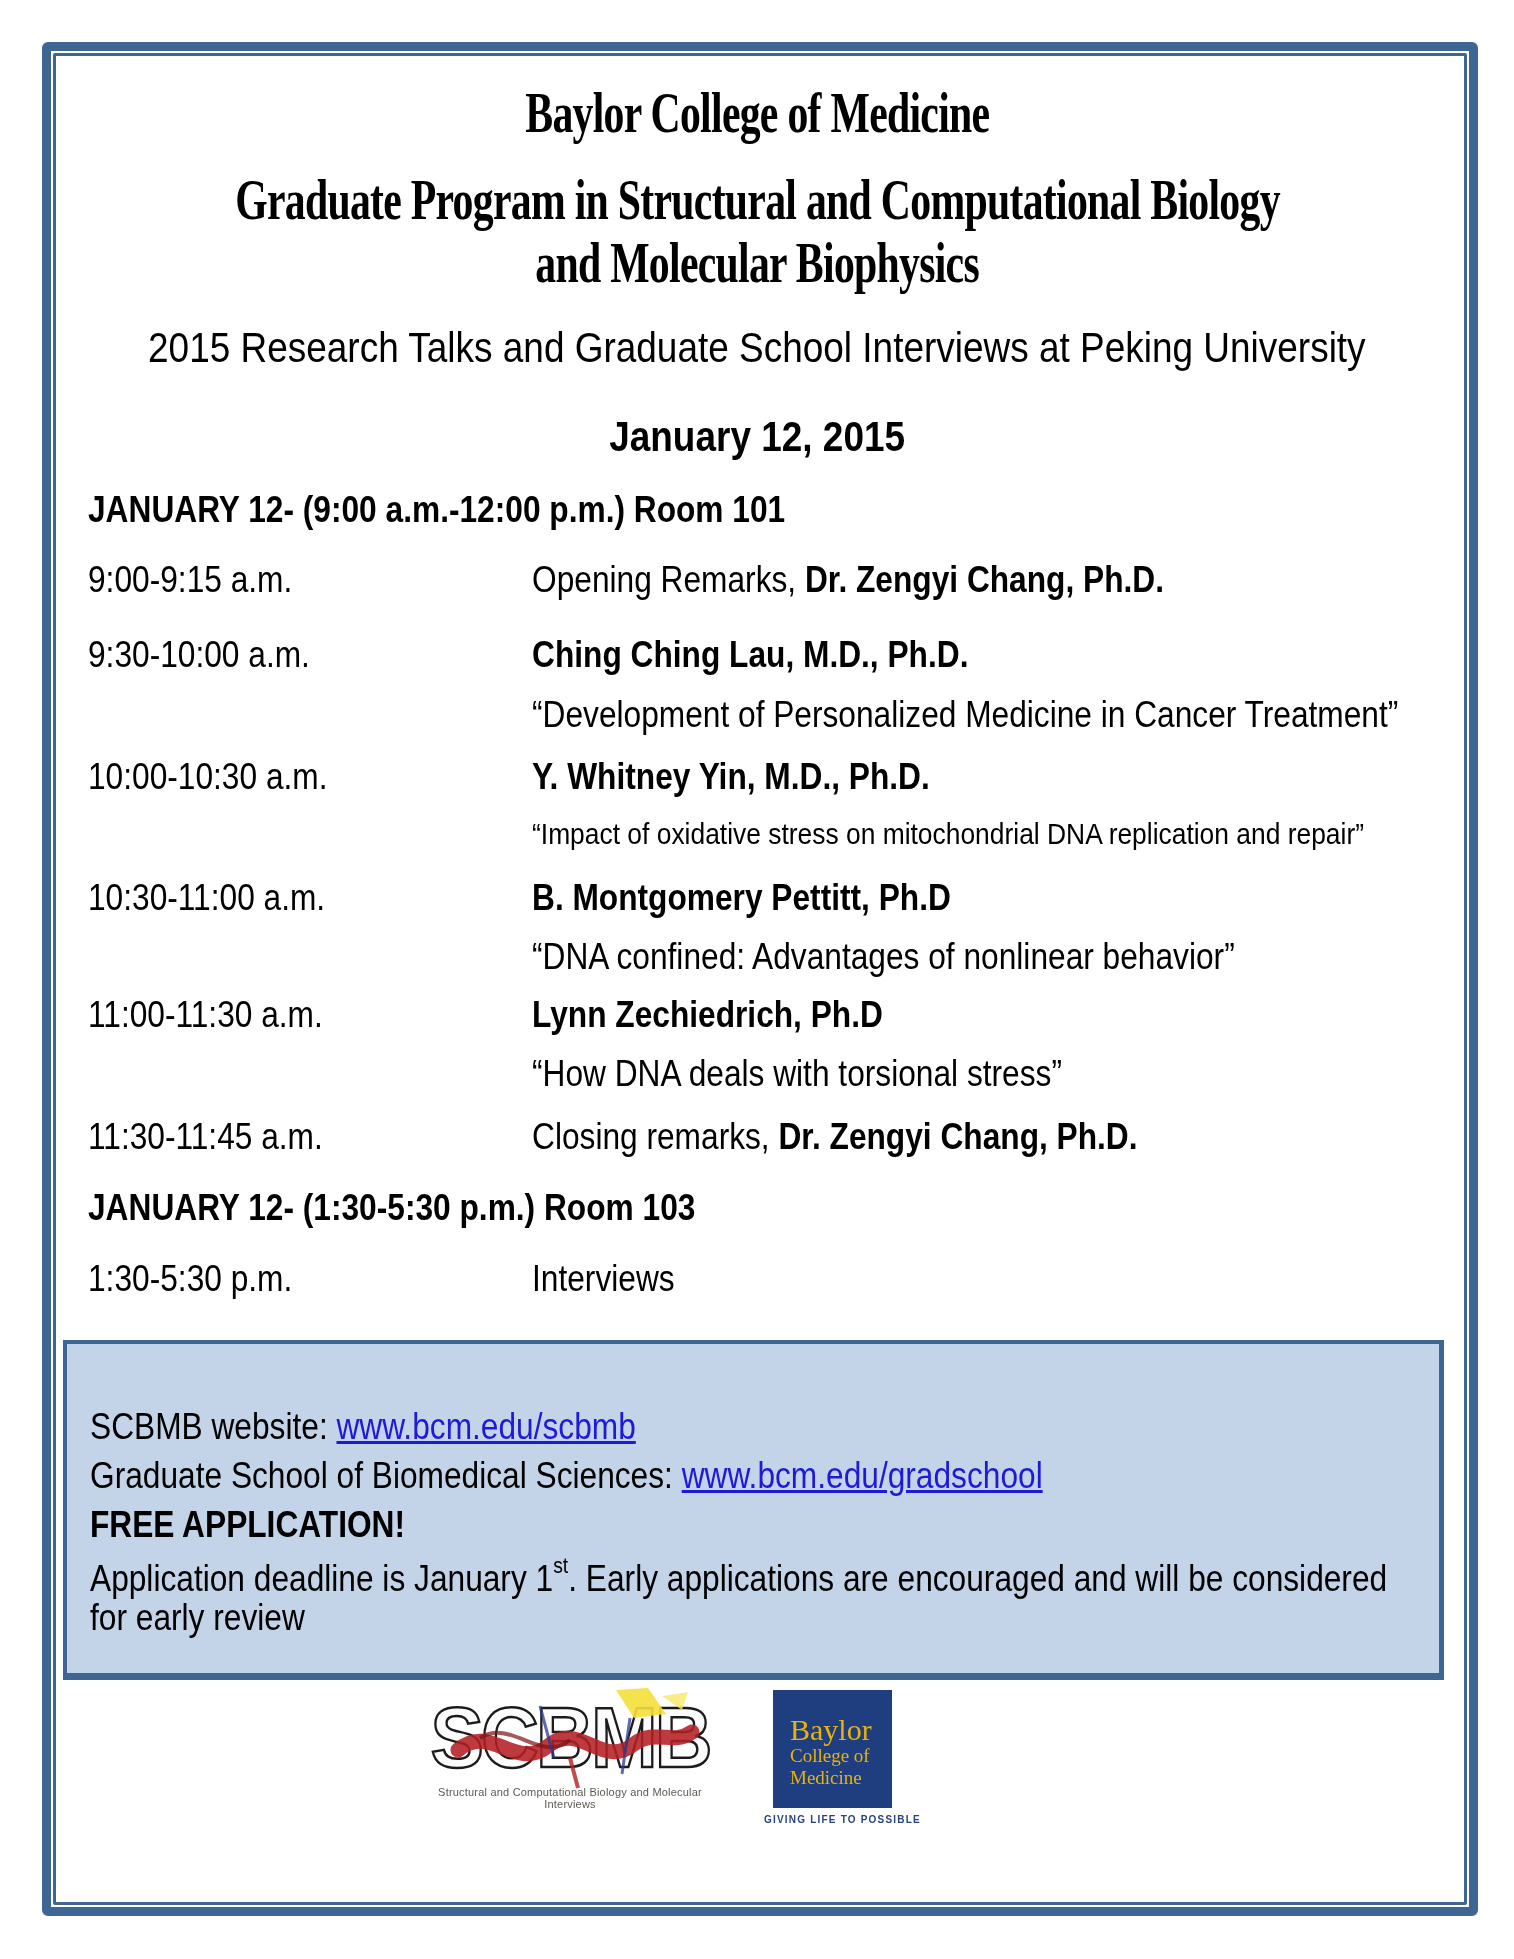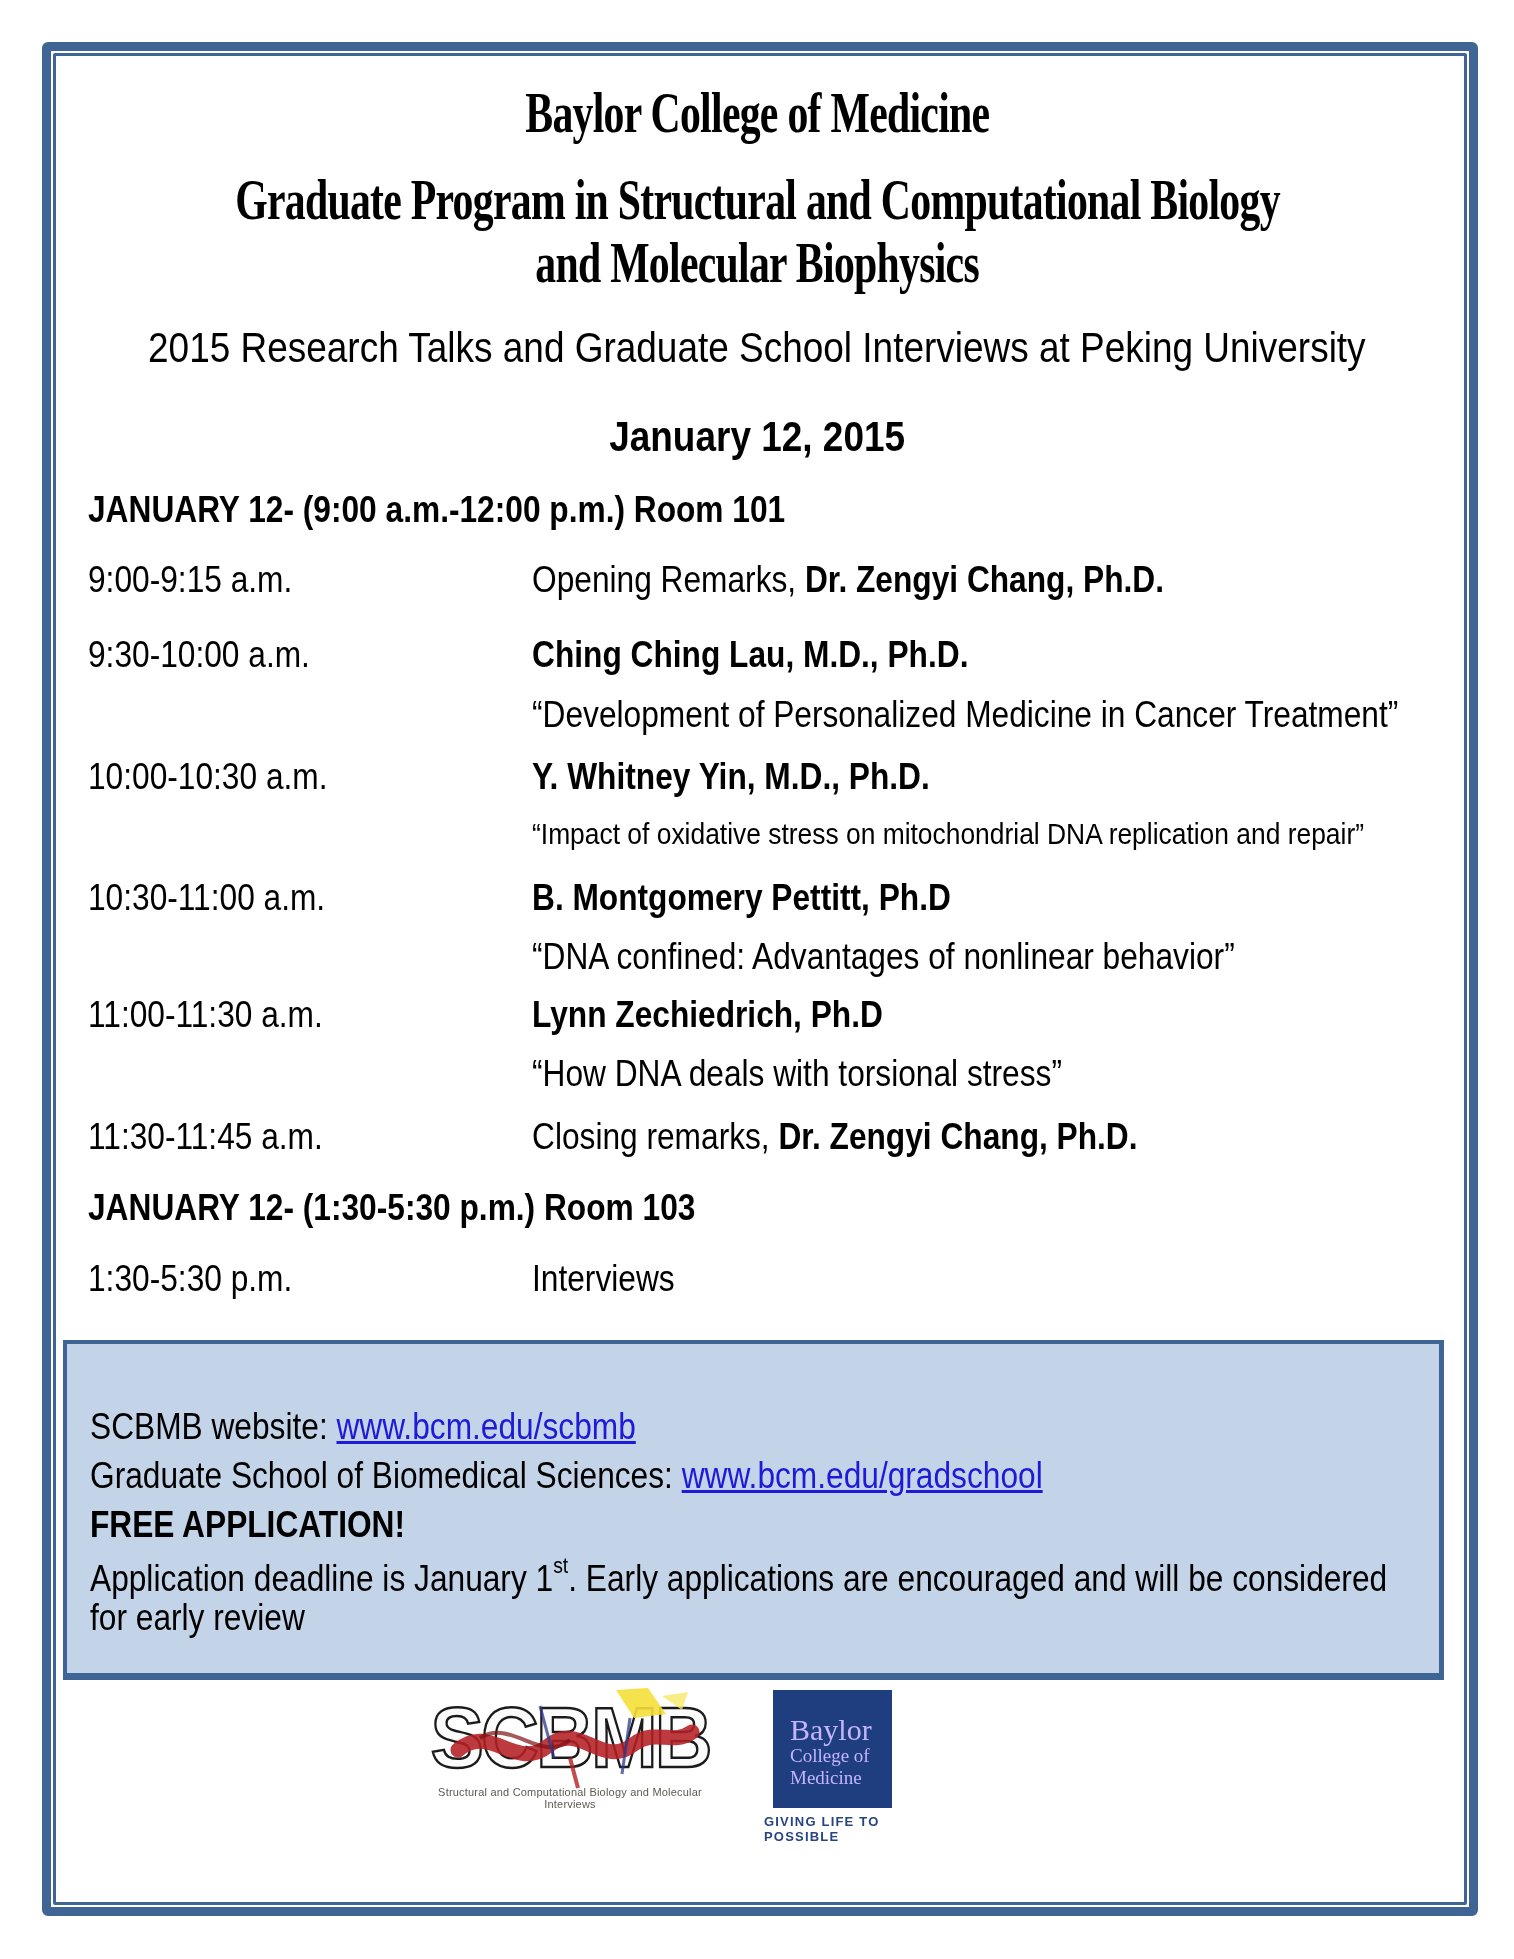--- a/index.html
+++ b/index.html
@@ -29,24 +29,24 @@
   
   .scbmb{position:absolute;left:420px;top:1694px;width:300px;height:112px;}
   .scbmb-word{position:absolute;left:0;top:0;width:300px;text-align:center;font-size:86px;font-weight:bold;
     line-height:1;color:#fbfbfb;-webkit-text-stroke:2.5px #1b1b1b;letter-spacing:-3px;}
   .scbmb-word .condC{transform:scaleX(0.93);}
   .scbmb-caption{position:absolute;left:0;top:92px;width:300px;text-align:center;font-size:11px;color:#5d5a50;letter-spacing:0.2px;}
   .scbmb svg{position:absolute;left:0;top:-6px;}
 
   
   .baylor{position:absolute;left:773px;top:1690px;width:119px;height:118px;background:#1e3e80;
-    font-family:"Liberation Serif","DejaVu Serif",serif;color:#c4b5fd;box-sizing:border-box;padding:25px 8px 0 17px;}
+    font-family:"Liberation Serif","DejaVu Serif",serif;color:#eab308;box-sizing:border-box;padding:25px 8px 0 17px;}
   .baylor .b1{font-size:30px;line-height:30px;}
   .baylor .b2{font-size:19px;line-height:22px;}
-  .baylor-tag{position:absolute;left:764px;top:1814px;width:160px;font-size:13px;font-weight:bold;
+  .baylor-tag{position:absolute;left:764px;top:1814px;width:160px;font-size:10px;font-weight:bold;
     letter-spacing:1.2px;color:#27447e;}
 </style>
 </head>
 <body>
 
 <div class="page-frame"></div>
 
 <div class="line center serifT fs62" style="top:84px"><span class="condC">Baylor College of Medicine</span></div>
 <div class="line center serifT fs62" style="top:171px"><span class="condC">Graduate Program in Structural and Computational Biology</span></div>
 <div class="line center serifT fs62" style="top:234px"><span class="condC">and Molecular Biophysics</span></div>

